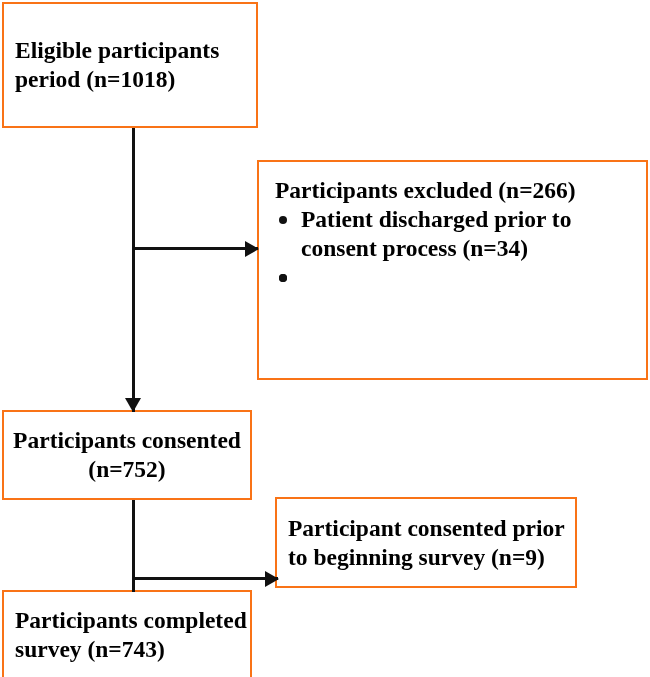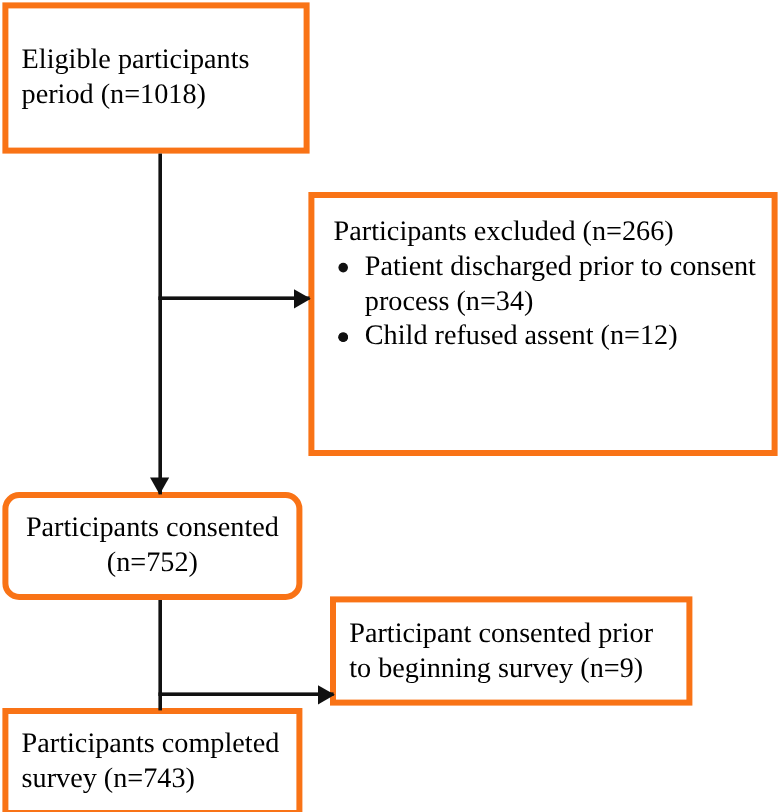--- a/index.html
+++ b/index.html
@@ -13,40 +13,41 @@
     height: 677px;
     background: #ffffff;
     overflow: hidden;
     font-family: "Liberation Serif", "DejaVu Serif", serif;
     color: #000000;
   }
 
   .node {
     position: absolute;
     box-sizing: border-box;
-    border: 5px solid #f97316;
+    border: 2px solid #f97316;
     background: #ffffff;
+    font-weight: bold;
   }
   .node .body {
     position: absolute;
     left: 11px;
     right: 8px;
     top: 50%;
     transform: translateY(-50%);
     font-size: 23.5px;
     line-height: 29px;
   }
   .node .line {
     white-space: nowrap;
   }
 
   
   #node-eligible   { left: 2px;   top: 2px;   width: 256px; height: 126px; }
   #node-excluded   { left: 257px; top: 160px; width: 391px; height: 220px; }
-  #node-consented  { left: 2px;   top: 410px; width: 250px; height: 90px; border-radius: 14px; }
+  #node-consented  { left: 2px;   top: 410px; width: 250px; height: 90px; }
   #node-discharged { left: 275px; top: 497px; width: 302px; height: 91px; }
   #node-completed  { left: 2px;   top: 590px; width: 250px; height: 90px; }
 
   #node-consented .body { text-align: center; left: 8px; right: 8px; }
 
   
   #node-excluded .body { top: 14px; transform: none; left: 16px; right: 8px; }
   .bullets {
     list-style: none;
     margin: 0;
@@ -121,21 +122,20 @@
       <ul class="bullets">
         <li>
           <span class="bullet-dot"></span>
           <span>Patient discharged prior to consent process (n=34)</span>
         </li>
         <li>
           <span class="bullet-dot"></span>
         </li>
         <li>
           <span class="bullet-dot"></span>
-          <span>Child refused assent (n=12)</span>
         </li>
       </ul>
     </div>
   </div>
 
   <div class="node" id="node-consented">
     <div class="body">
       <div class="line">Participants consented</div>
       <div class="line">(n=752)</div>
     </div>

